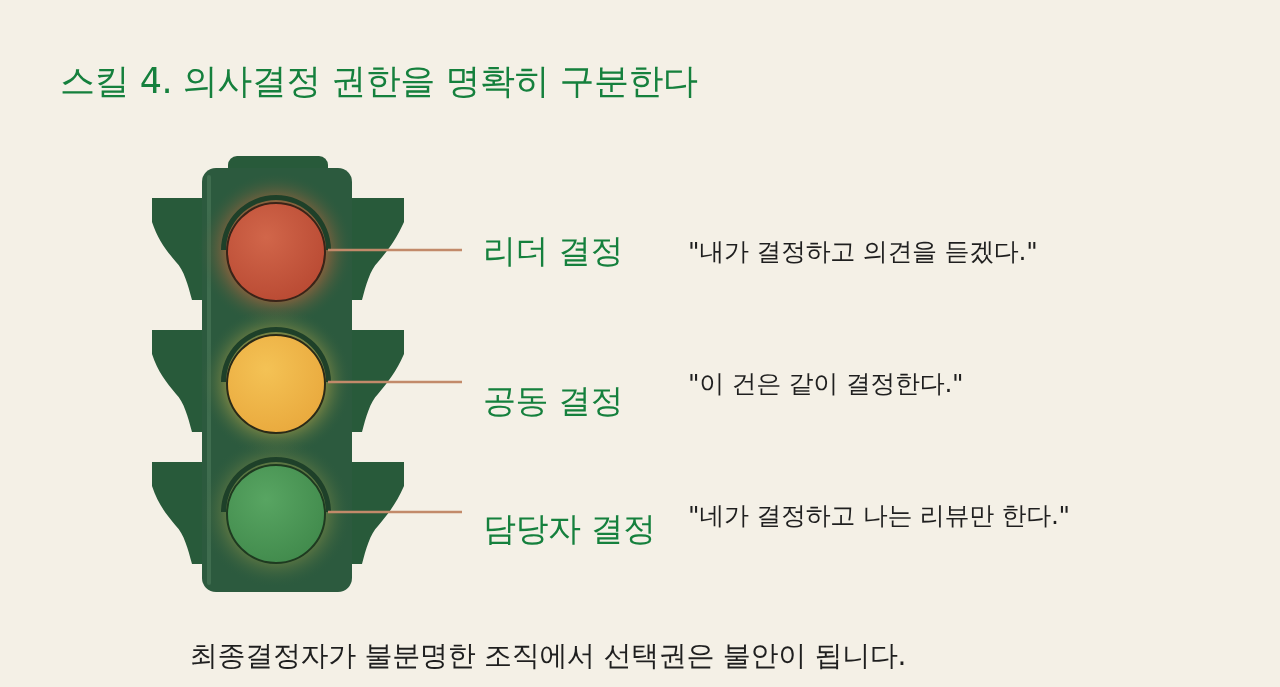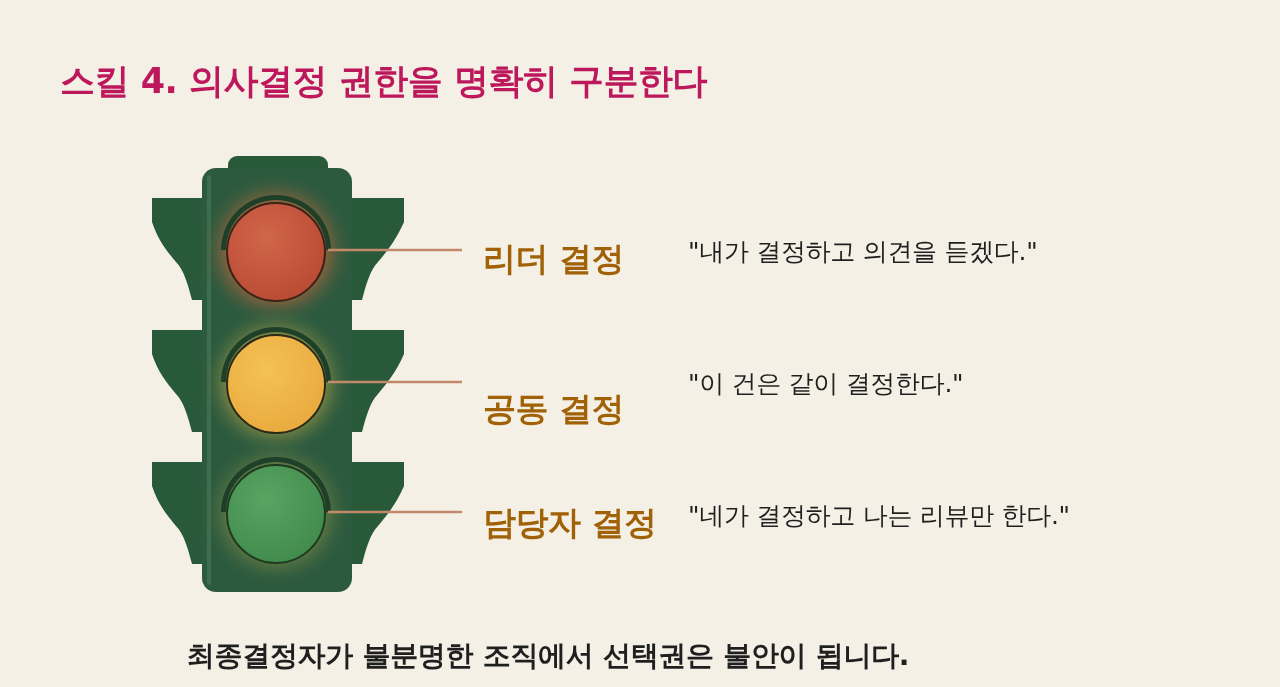--- a/index.html
+++ b/index.html
@@ -4,35 +4,34 @@
 <style>
   html, body { margin:0; padding:0; }
   body {
     width:1280px; height:687px; overflow:hidden;
     background:#f4f0e6;
     font-family:"DejaVu Sans", "Liberation Sans", sans-serif;
     position:relative;
   }
   .title {
     position:absolute; left:60px; top:58px;
-    font-size:35px; font-weight:bold; color:#be185d;
+    font-size:35px; font-weight:normal; color:#15803d;
     letter-spacing:-0.5px;
   }
   .signal { position:absolute; left:0; top:0; }
   .label {
-    position:absolute; font-size:33px; font-weight:bold; color:#a16207;
+    position:absolute; font-size:33px; font-weight:normal; color:#15803d;
     letter-spacing:-0.5px;
-    margin-top:8px;
   }
   .quote {
     position:absolute; font-size:25px; color:#1f1f1f; letter-spacing:-0.3px;
   }
   .footer {
     position:absolute; left:0; width:1096px; top:637px; text-align:center;
-    font-size:28px; color:#1f1f1f; letter-spacing:-0.3px;font-weight:bold;
+    font-size:28px; color:#1f1f1f; letter-spacing:-0.3px;
   }
 </style>
 </head>
 <body>
 
 <div class="title">스킬 4. 의사결정 권한을 명확히 구분한다</div>
 
 <svg class="signal" width="1280" height="687" viewBox="0 0 1280 687">
   <defs>
     <radialGradient id="glowR" cx="50%" cy="50%" r="50%">
@@ -96,16 +95,16 @@
     <line x1="328" y1="512" x2="462" y2="512"></line>
   </g>
 </svg>
 
 <div class="label" style="left:483px; top:229px;">리더 결정</div>
 <div class="quote" style="left:688px; top:235px;">"내가 결정하고 의견을 듣겠다."</div>
 
 <div class="label" style="left:483px; top:379px;">공동 결정</div>
 <div class="quote" style="left:688px; top:367px;">"이 건은 같이 결정한다."</div>
 
-<div class="label" style="left:483px; top:493px;">담당자 결정</div>
+<div class="label" style="left:483px; top:507px;">담당자 결정</div>
 <div class="quote" style="left:688px; top:499px;">"네가 결정하고 나는 리뷰만 한다."</div>
 
 <div class="footer">최종결정자가 불분명한 조직에서 선택권은 불안이 됩니다.</div>
 
 </body></html>

